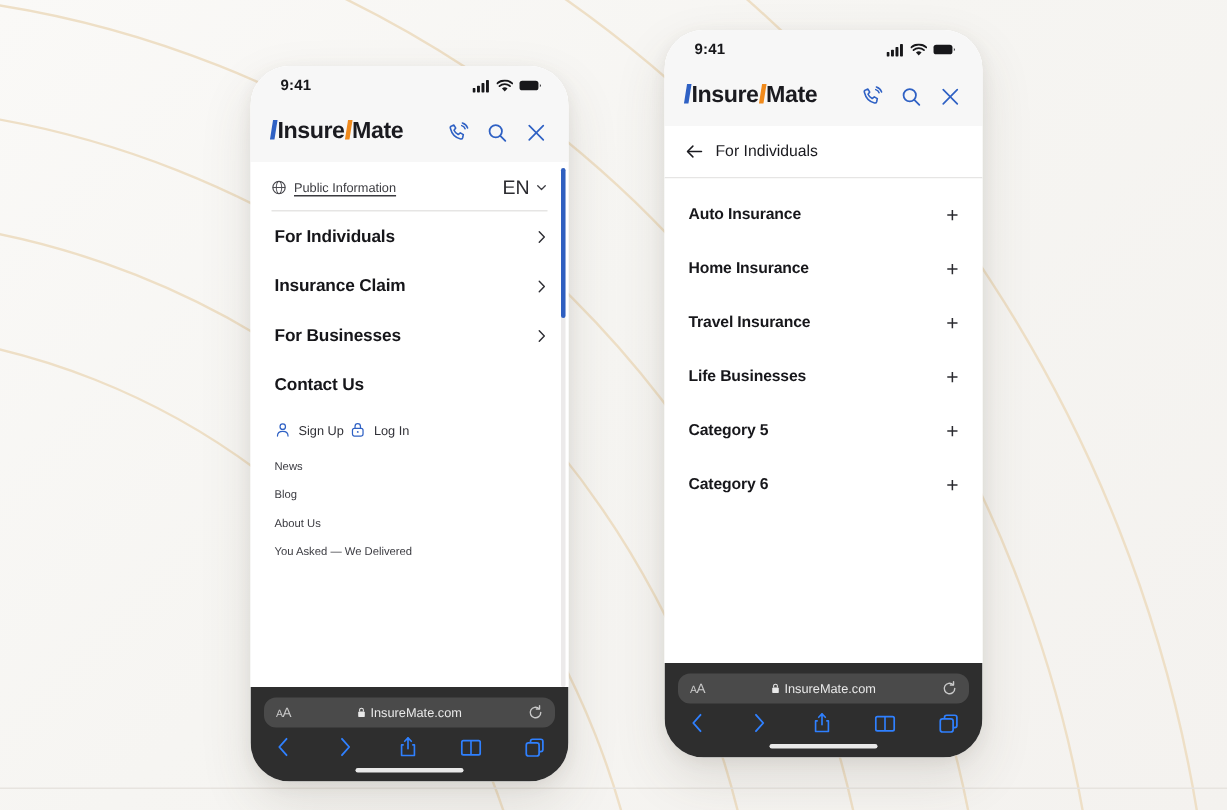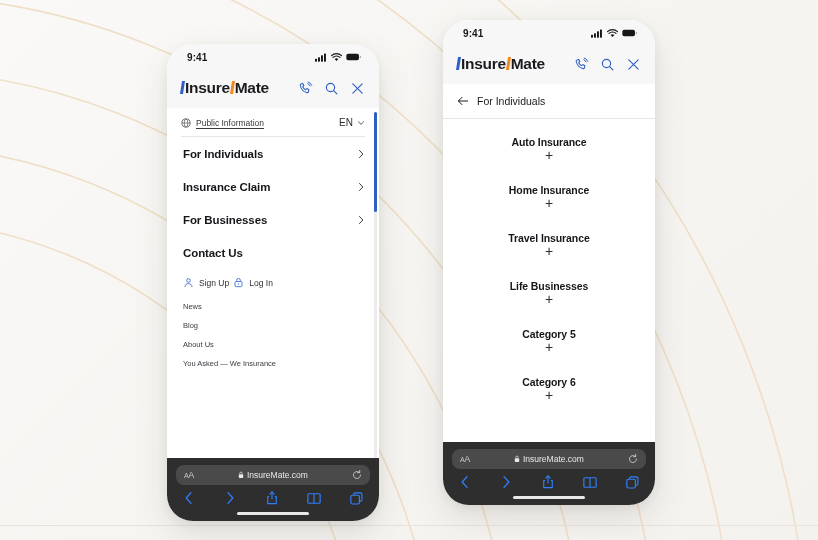--- a/index.html
+++ b/index.html
@@ -175,21 +175,21 @@
     color: #3a3a3f;
     text-decoration: underline;
     text-underline-offset: 2px;
   }
   .lang-box {
     display: flex;
     align-items: center;
     gap: 4px;
   }
   .lang-code {
-    font-size: 10px;
+    font-size: 13px;
     color: #2c2c31;
   }
 
   .divider {
     height: 1px;
     background: #e6e5e4;
     margin: 0;
   }
 
   .nav-item {
@@ -267,21 +267,20 @@
     background: #ffffff;
     padding: 6px 14px 0 14px;
     box-sizing: border-box;
   }
   .sub-item {
     display: flex;
     align-items: center;
     justify-content: space-between;
     padding: 11px 2px 11px 2px;
     cursor: pointer;
-    flex-direction: column;
   }
   .sub-item-label {
     font-size: 10.5px;
     font-weight: bold;
     color: #17171b;
     letter-spacing: -0.1px;
   }
   .plus {
     font-size: 14px;
     color: #2b2b30;
@@ -463,21 +462,21 @@
             <circle cx="10" cy="12.6" r="1.1" fill="#2f61c4"></circle>
           </svg>
           <span class="auth-label">Log In</span>
         </div>
       </div>
 
       <div class="footlinks">
         <div class="footlink">News</div>
         <div class="footlink">Blog</div>
         <div class="footlink">About Us</div>
-        <div class="footlink">You Asked — We Insurance</div>
+        <div class="footlink">You Asked — We Delivered</div>
       </div>
     </div>
 
     <div class="safari">
       <div class="url-bar">
         <span class="aa">
           <span class="small">A</span>A
         </span>
         <span class="url-mid">
           <svg width="6" height="8" viewBox="0 0 12 15">

